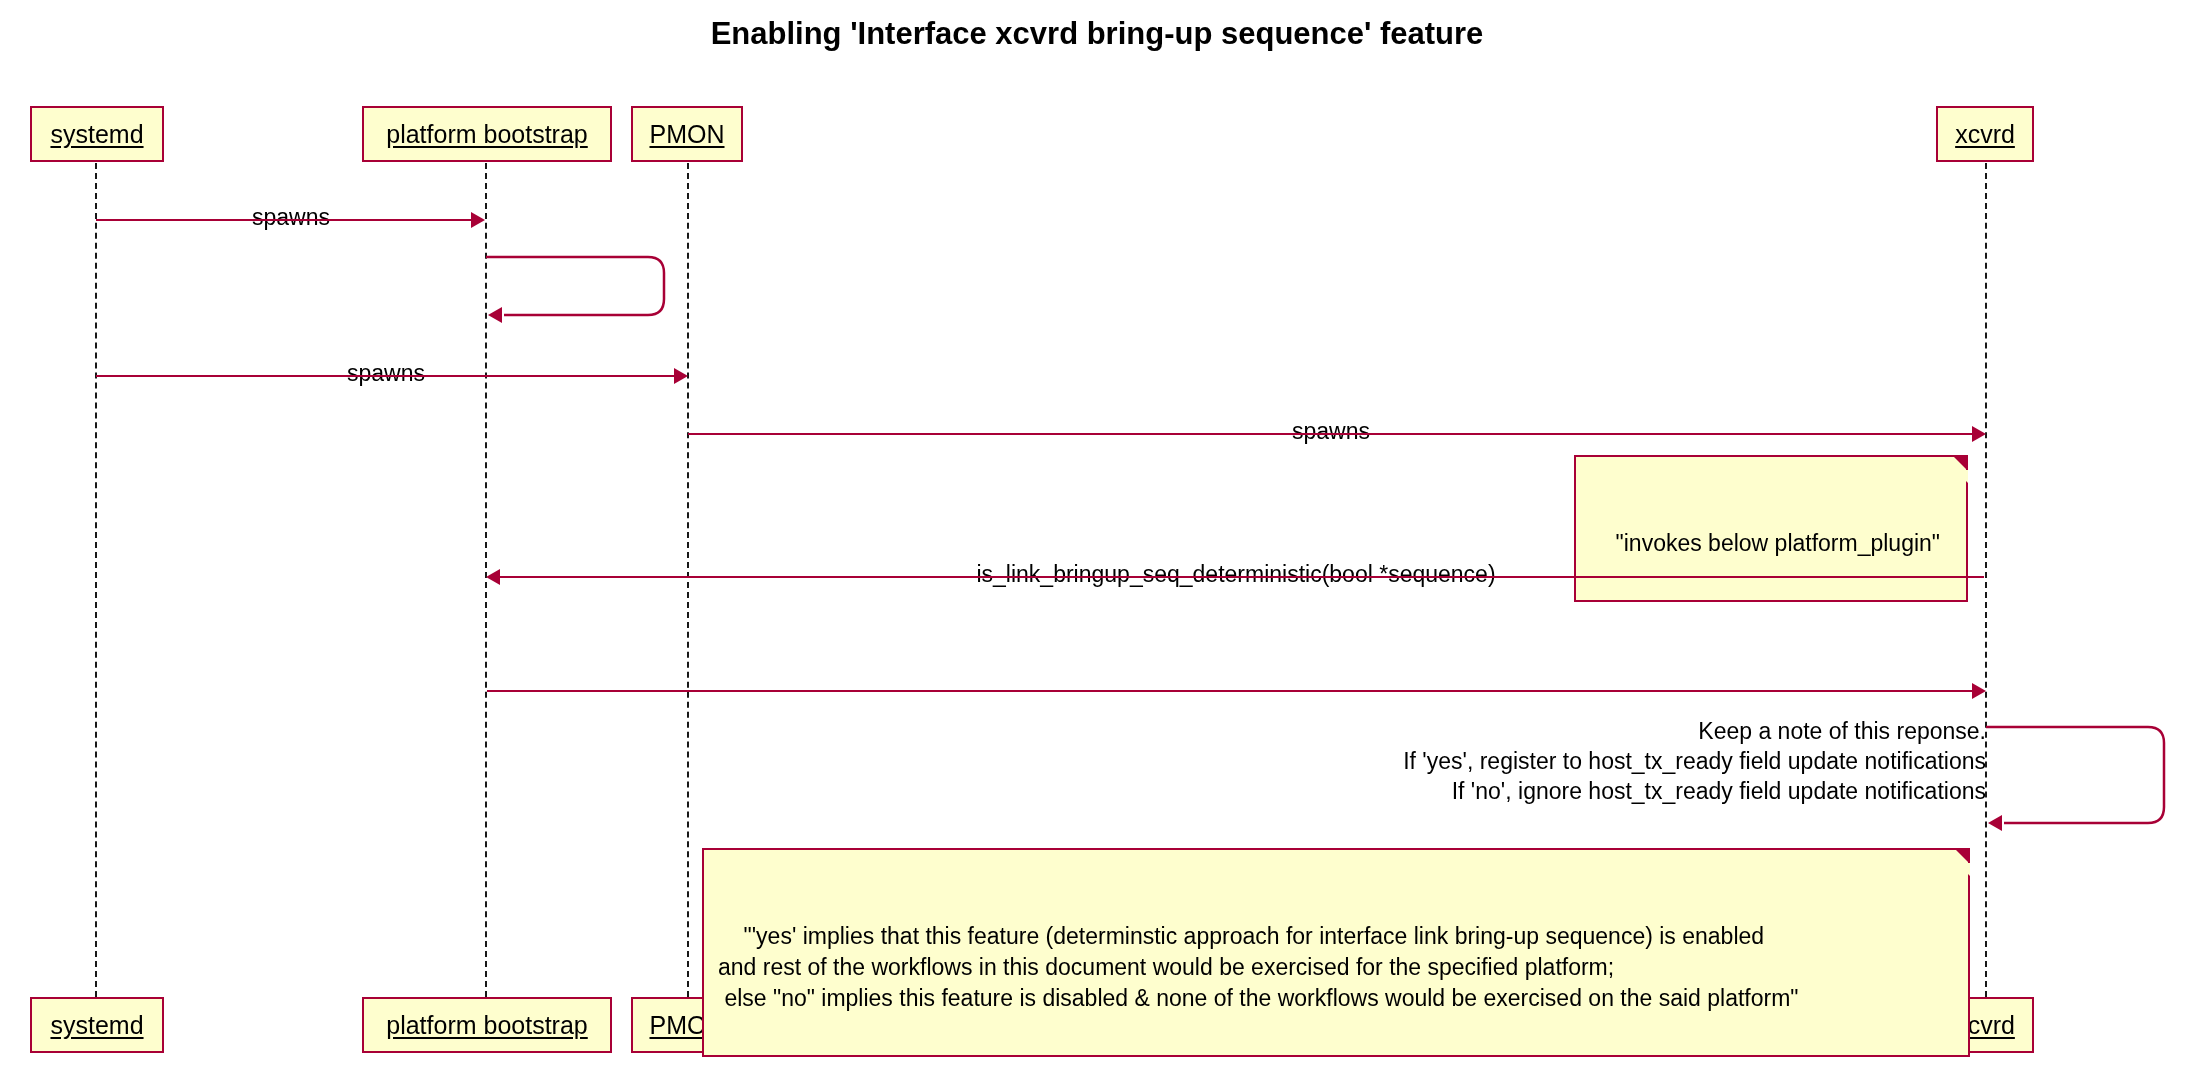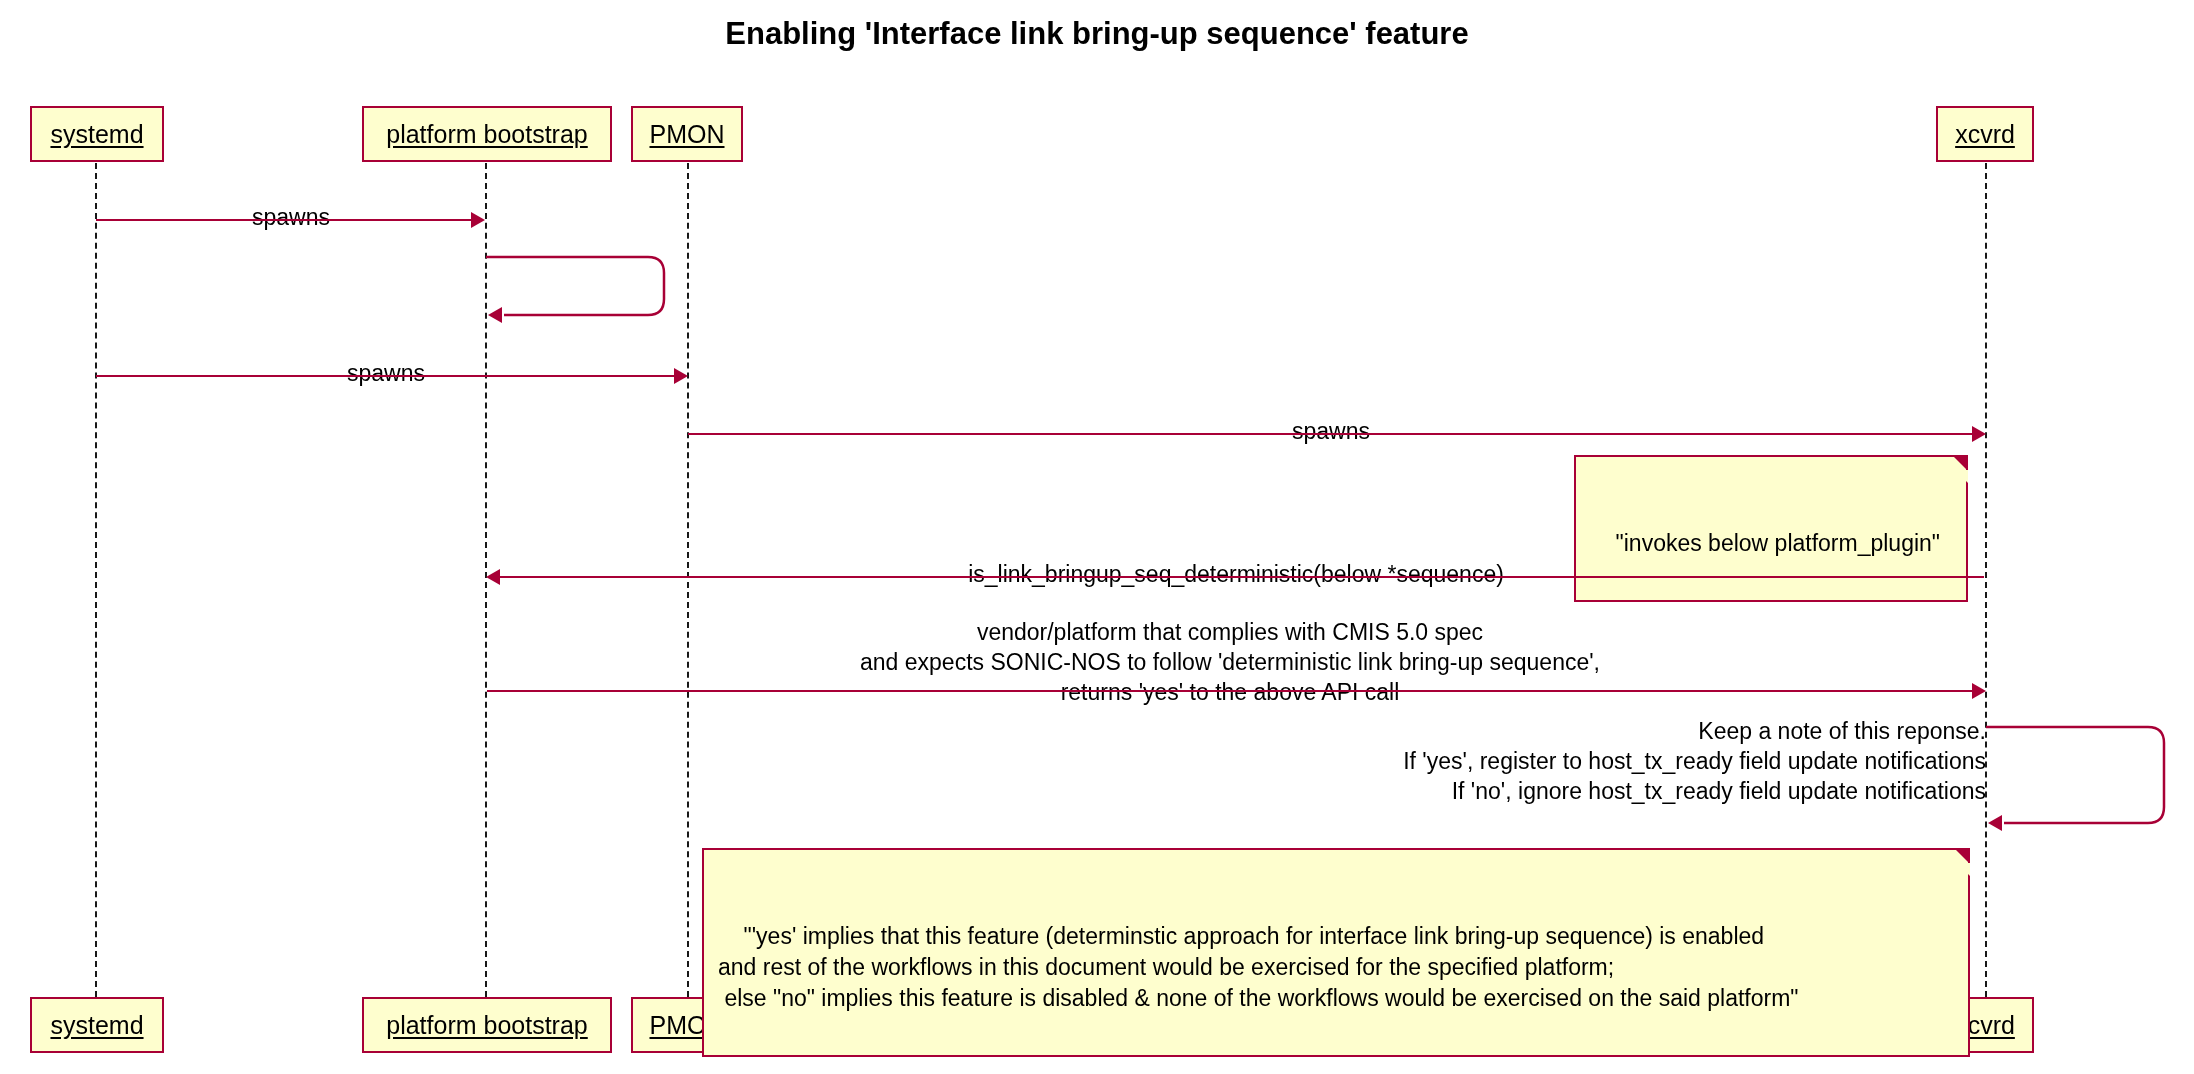--- a/index.html
+++ b/index.html
@@ -120,21 +120,21 @@
     height: 0;
     border-left: 13px solid transparent;
     border-top: 13px solid #FEFECE;
   }
 </style>
 </head>
 <body>
 
 <div id="canvas">
 
-  <div id="diagram-title">Enabling 'Interface link bring-up sequence' feature</div>
+  <div id="diagram-title">Enabling 'Interface xcvrd bring-up sequence' feature</div>
 
   <div class="lifeline" style="left:95px;"></div>
   <div class="lifeline" style="left:485px;"></div>
   <div class="lifeline" style="left:687px;"></div>
   <div class="lifeline" style="left:1985px;"></div>
 
   <div class="participant" style="left:30px; top:106px; width:134px;">
     <span class="plabel">systemd</span>
   </div>
   <div class="participant" style="left:362px; top:106px; width:250px;">
@@ -177,27 +177,24 @@
 
   <div class="msg-label center" style="left:688px; top:400px; width:1286px;">spawns</div>
   <div class="msg-line" style="left:688px; top:433px; width:1284px;"></div>
   <div class="arrow-head right" style="left:1972px; top:426px;"></div>
 
   <div class="note" style="left:1574px; top:455px; width:394px;">
     <span class="fold"><span class="fold-inner"></span></span>
     <span>"invokes below platform_plugin"</span>
   </div>
 
-  <div class="msg-label center" style="left:500px; top:543px; width:1472px;">is_link_bringup_seq_deterministic(below *sequence)</div>
+  <div class="msg-label center" style="left:500px; top:543px; width:1472px;">is_link_bringup_seq_deterministic(bool *sequence)</div>
   <div class="msg-line" style="left:499px; top:576px; width:1485px;"></div>
   <div class="arrow-head left" style="left:486px; top:569px;"></div>
 
-  <div class="msg-label center" style="left:488px; top:601px; width:1484px;">vendor/platform that complies with CMIS 5.0 spec
-and expects SONIC-NOS to follow 'deterministic link bring-up sequence',
-returns 'yes' to the above API call</div>
   <div class="msg-line" style="left:487px; top:690px; width:1485px;"></div>
   <div class="arrow-head right" style="left:1972px; top:683px;"></div>
 
   <div class="msg-label right" style="left:900px; top:716px; width:1086px;">Keep a note of this reponse.
 If 'yes', register to host_tx_ready field update notifications
 If 'no', ignore host_tx_ready field update notifications</div>
   <div class="self-loop" style="left:1986px; top:721px;">
     <svg width="200" height="110" viewBox="0 0 200 110">
       <path d="M 0 6 L 162 6 Q 178 6 178 22 L 178 86 Q 178 102 162 102 L 18 102" fill="none" stroke="#A80036" stroke-width="2.5"></path>
     </svg>

